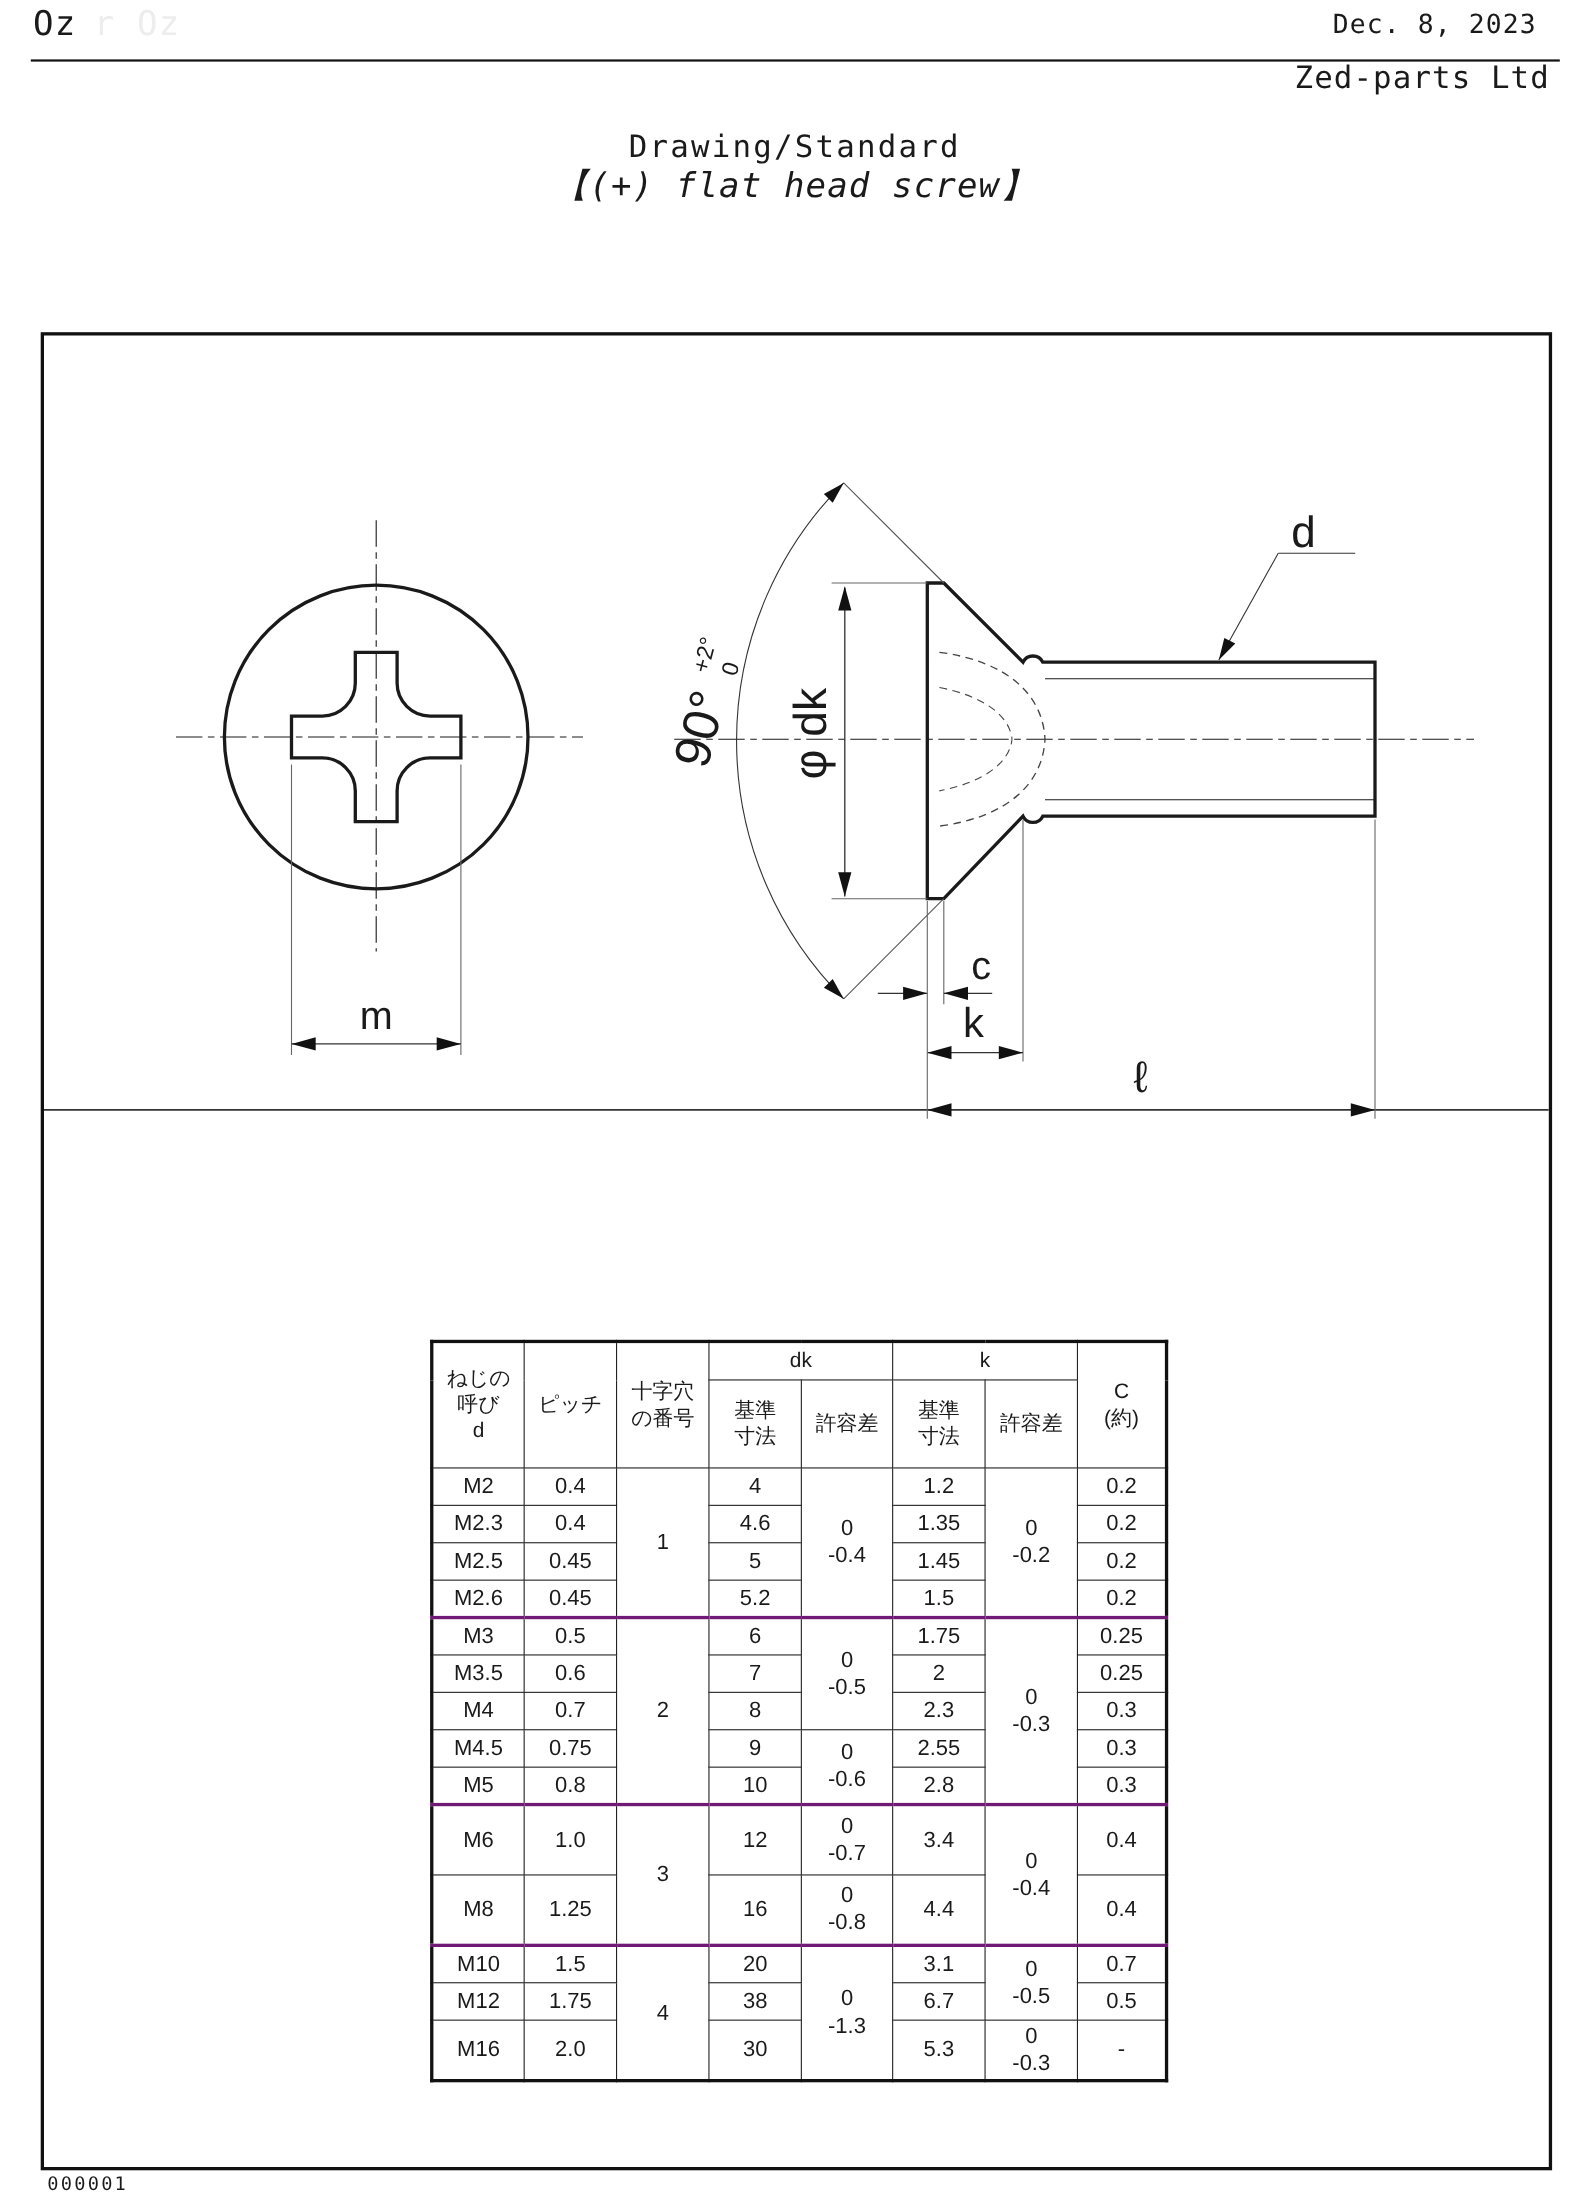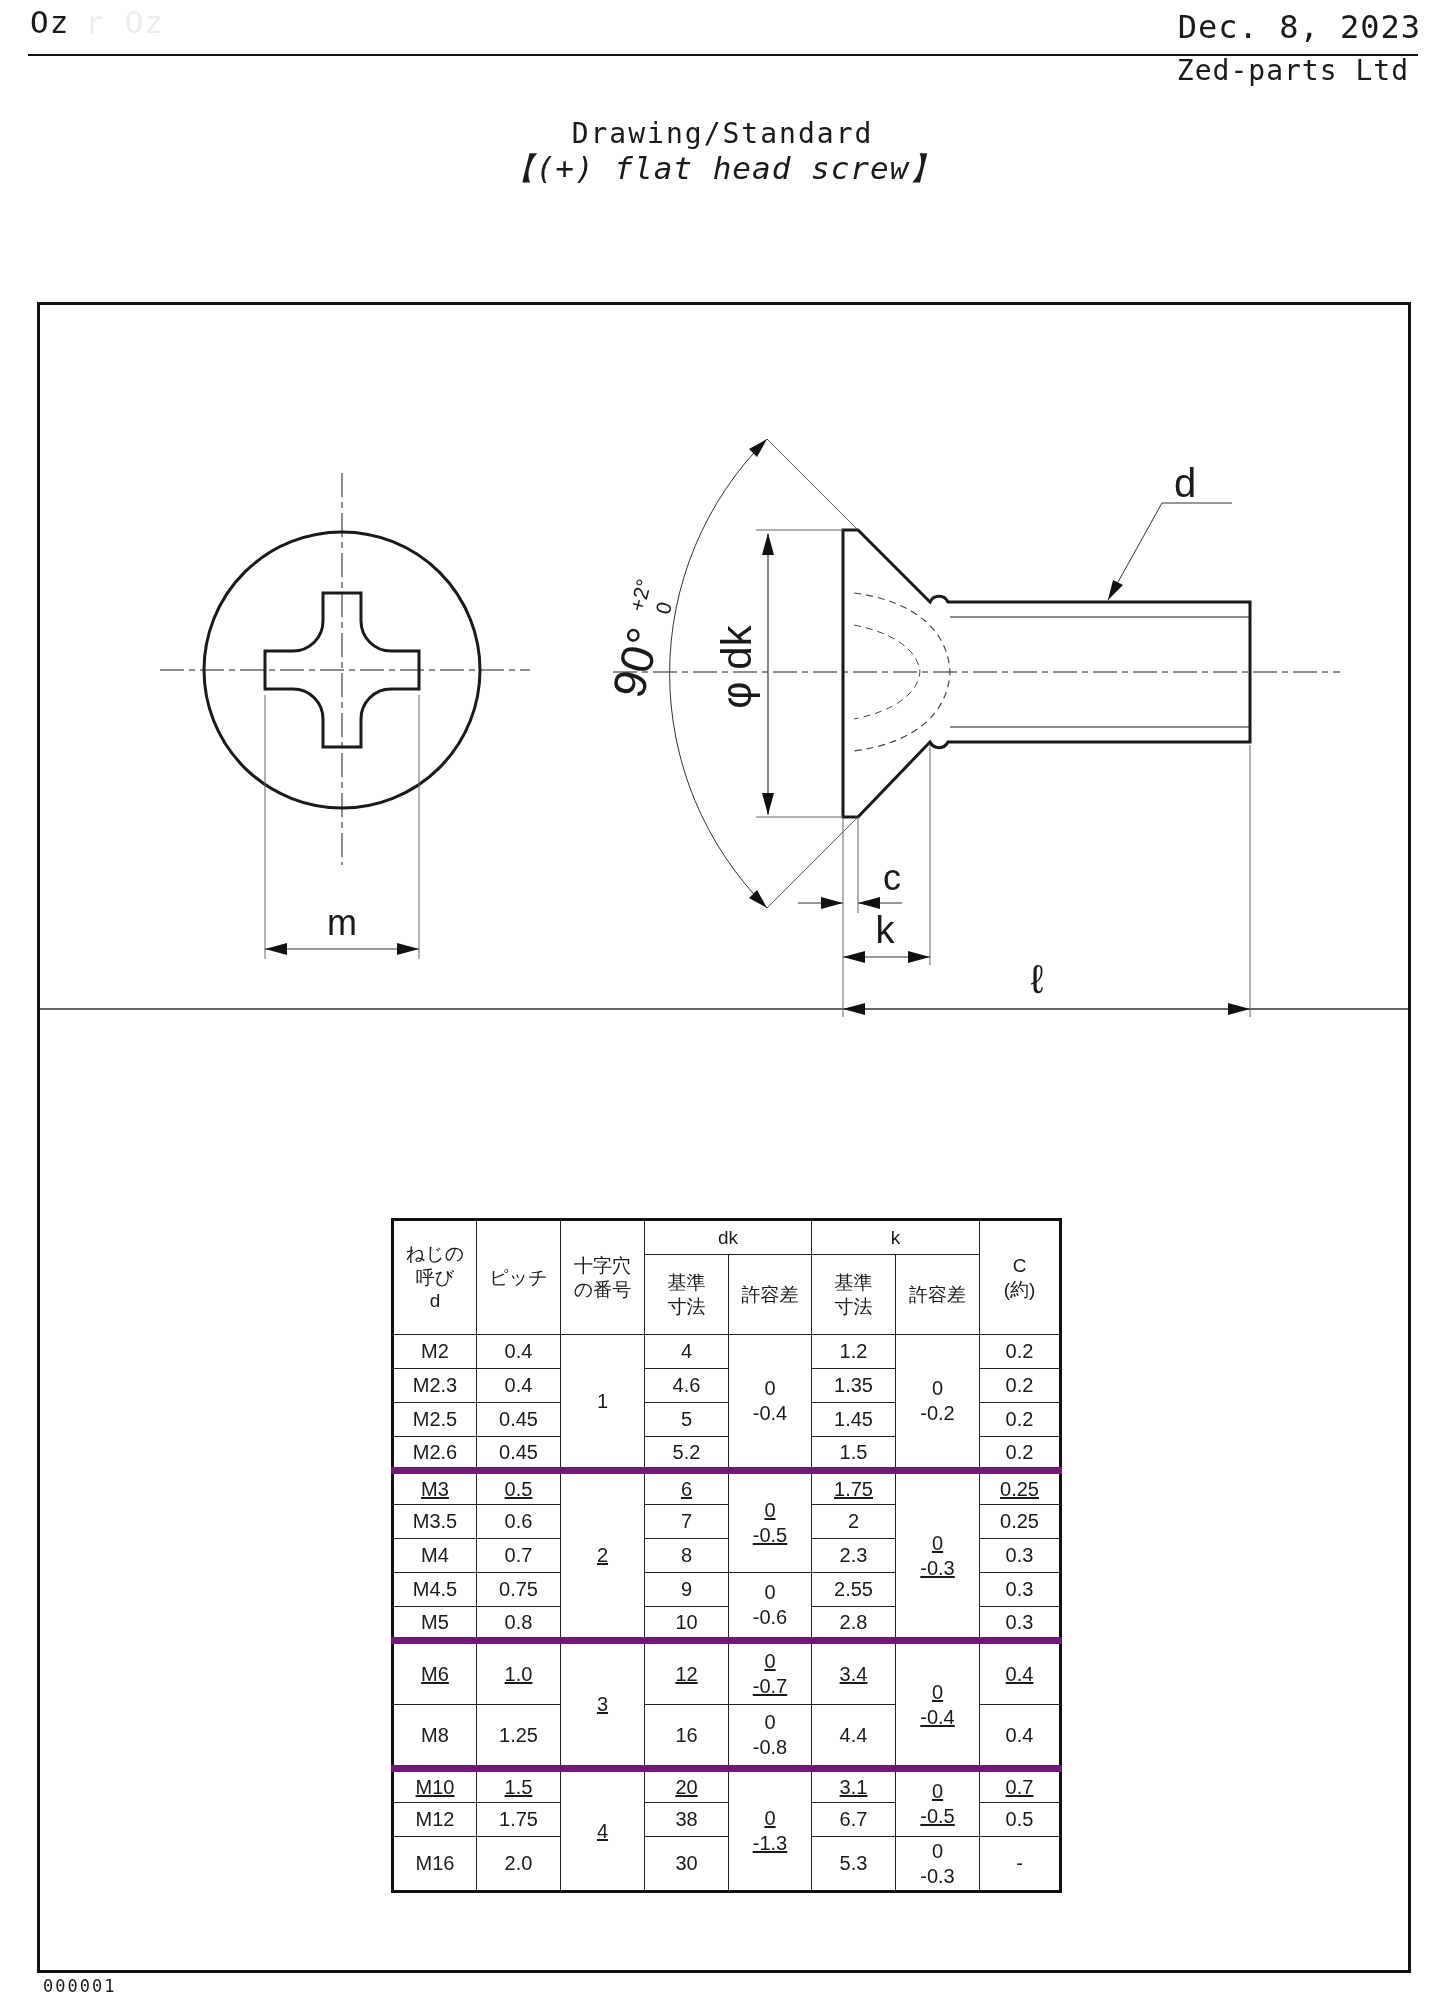--- a/index.html
+++ b/index.html
@@ -2,35 +2,35 @@
 <html><head>
 <meta charset="utf-8">
 <style>
   html,body{margin:0;padding:0;background:#fff;}
   .page{position:relative;width:1445px;height:2005px;background:#ffffff;overflow:hidden;
         font-family:"DejaVu Sans Mono","DejaVu Sans",monospace;color:#1a1a1a;}
   .abs{position:absolute;}
   .oz{left:30px;top:4px;font-size:31px;font-weight:500;letter-spacing:1px;}
   .oz-ghost{color:#ededed;margin-left:16px;}
   .toprule{left:28px;top:54px;width:1390px;height:2px;background:#111;}
-  .date{right:24px;top:8px;font-size:32px;letter-spacing:1px;}
+  .date{right:48px;top:8px;font-size:24px;letter-spacing:1px;}
   .company{right:36px;top:54px;font-size:28px;letter-spacing:1px;}
   .title1{left:0;top:117px;width:100%;text-align:center;font-size:28px;letter-spacing:2px;}
   .title2{left:0;top:148px;width:100%;text-align:center;font-size:31px;letter-spacing:1px;font-style:italic;}
   .frame{left:37px;top:302px;width:1374px;height:1671px;border:3px solid #111;box-sizing:border-box;}
   .docnum{left:43px;top:1976px;font-size:17px;letter-spacing:2px;}
 
   table.spec{position:absolute;left:391px;top:1218px;width:668px;border-collapse:collapse;
              table-layout:fixed;border:3px solid #111;
              font-family:"Liberation Sans","DejaVu Sans",sans-serif;padding-left:48px;}
   table.spec th,table.spec td{border:1.5px solid #222;text-align:center;vertical-align:middle;
              white-space:pre-line;padding:0;line-height:1.25;}
   table.spec th{font-size:19px;font-weight:normal;}
   table.spec td{font-size:20px;}
-  tr.grp td{border-top:7px solid #701a75;text-decoration:underline;}
+  tr.grp td{border-top:3px solid #701a75;}
   svg text{font-family:"Liberation Sans","DejaVu Sans",sans-serif;fill:#1a1a1a;}
 </style>
 </head>
 <body>
 
 <div class="page">
 
   <div class="abs oz"><span>Oz</span><span class="oz-ghost">r Oz</span></div>
   <div class="abs toprule"></div>
   <div class="abs date">Dec. 8, 2023</div>

